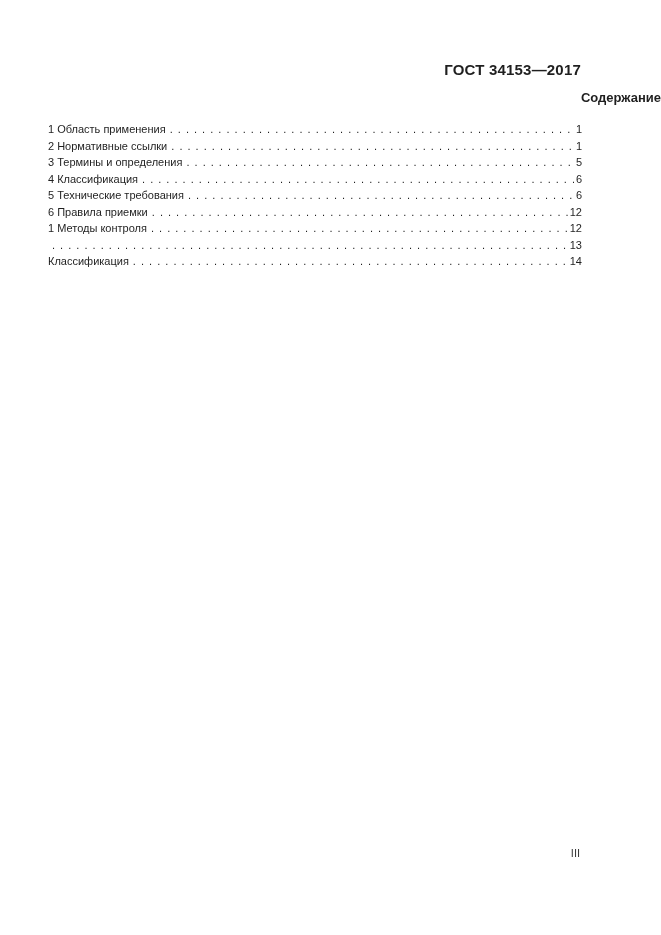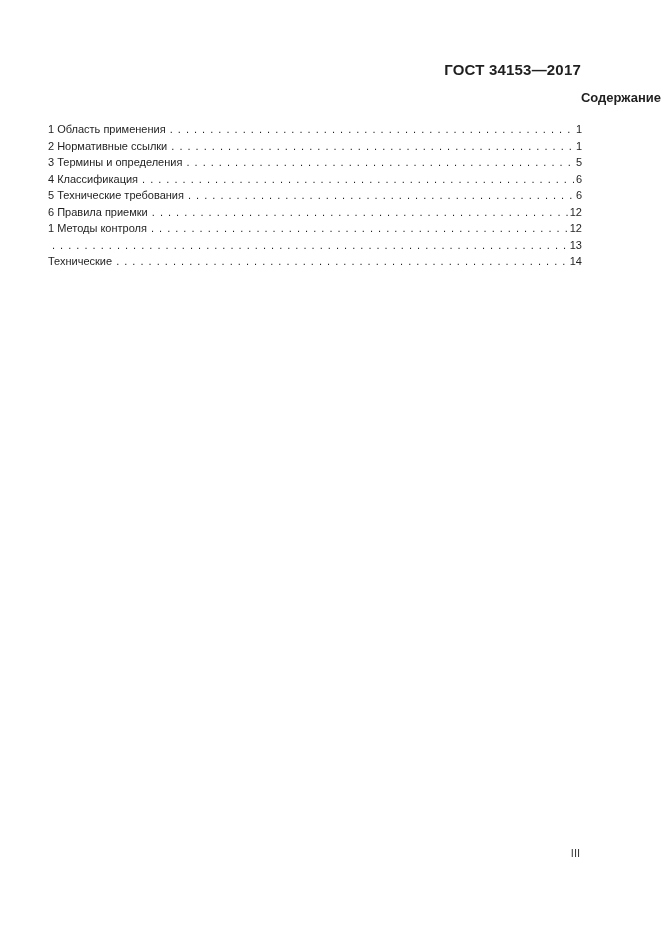--- a/index.html
+++ b/index.html
@@ -126,21 +126,21 @@
     <span class="toc-leader">. . . . . . . . . . . . . . . . . . . . . . . . . . . . . . . . . . . . . . . . . . . . . . . . . . . . . . . . . . . . . . . . . . . . . . . . . . . . . . . . . . . . . . . . . . . . . . . . . . . . . . . . . . . . . . . . . . . . . . . . . . . . . . . . . . . . . . . . . . . . . . . . . . . . . . . . . . . . . . . . . . . . . . . . . . . . . . . . . . . . . . . . . . . . . . . . . . . . . . . . </span>
     <span class="toc-entry-page">12</span>
   </div>
 
   <div class="toc-row">
     <span class="toc-leader">. . . . . . . . . . . . . . . . . . . . . . . . . . . . . . . . . . . . . . . . . . . . . . . . . . . . . . . . . . . . . . . . . . . . . . . . . . . . . . . . . . . . . . . . . . . . . . . . . . . . . . . . . . . . . . . . . . . . . . . . . . . . . . . . . . . . . . . . . . . . . . . . . . . . . . . . . . . . . . . . . . . . . . . . . . . . . . . . . . . . . . . . . . . . . . . . . . . . . . . . </span>
     <span class="toc-entry-page">13</span>
   </div>
 
   <div class="toc-row">
-    <span class="toc-entry-label">Технические</span>
+    <span class="toc-entry-label">Классификация</span>
     <span class="toc-leader">. . . . . . . . . . . . . . . . . . . . . . . . . . . . . . . . . . . . . . . . . . . . . . . . . . . . . . . . . . . . . . . . . . . . . . . . . . . . . . . . . . . . . . . . . . . . . . . . . . . . . . . . . . . . . . . . . . . . . . . . . . . . . . . . . . . . . . . . . . . . . . . . . . . . . . . . . . . . . . . . . . . . . . . . . . . . . . . . . . . . . . . . . . . . . . . . . . . . . . . . </span>
     <span class="toc-entry-page">14</span>
   </div>
 </div>
 
   <div class="folio">III</div>
 
 </div>
 
 </body></html>

